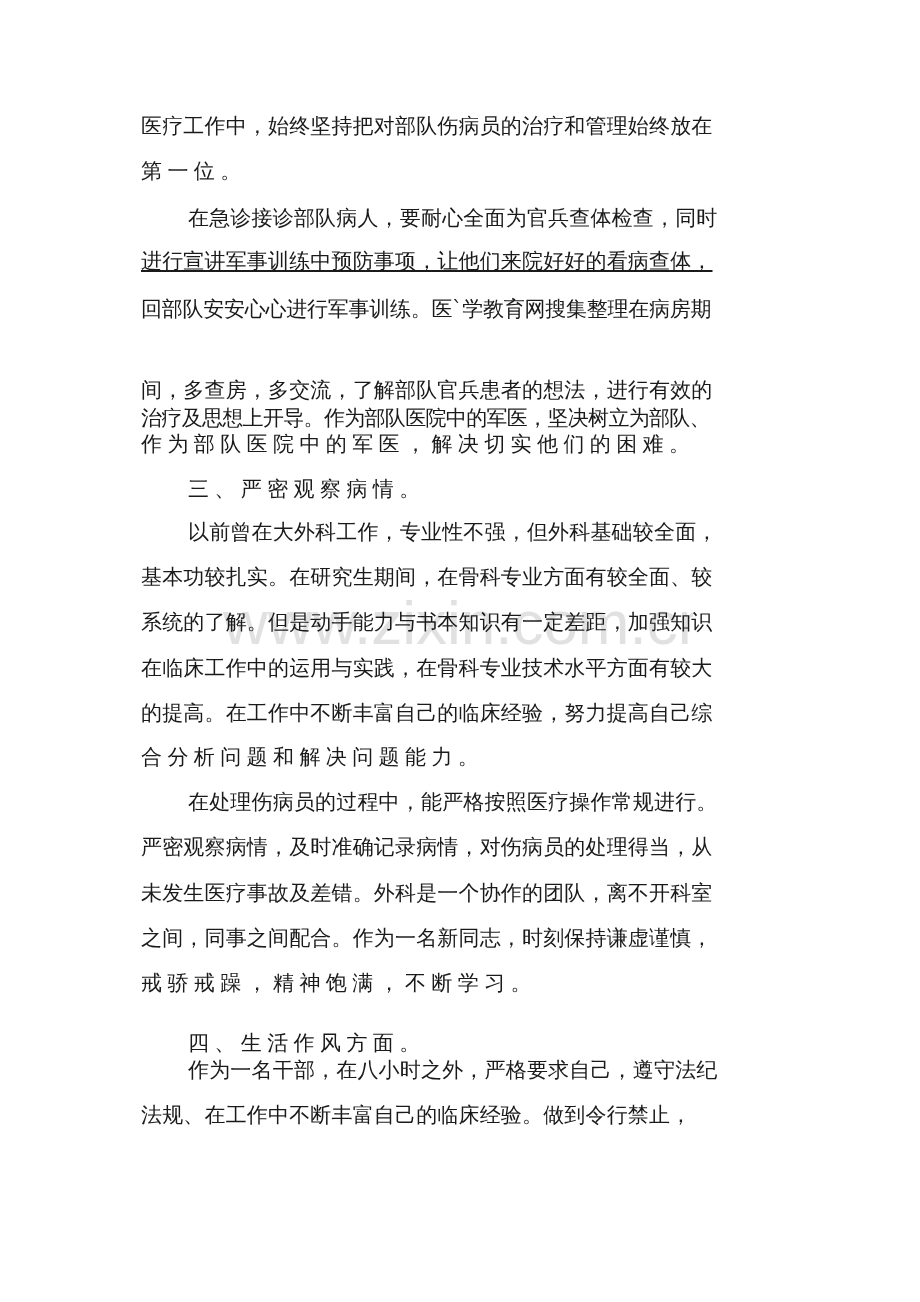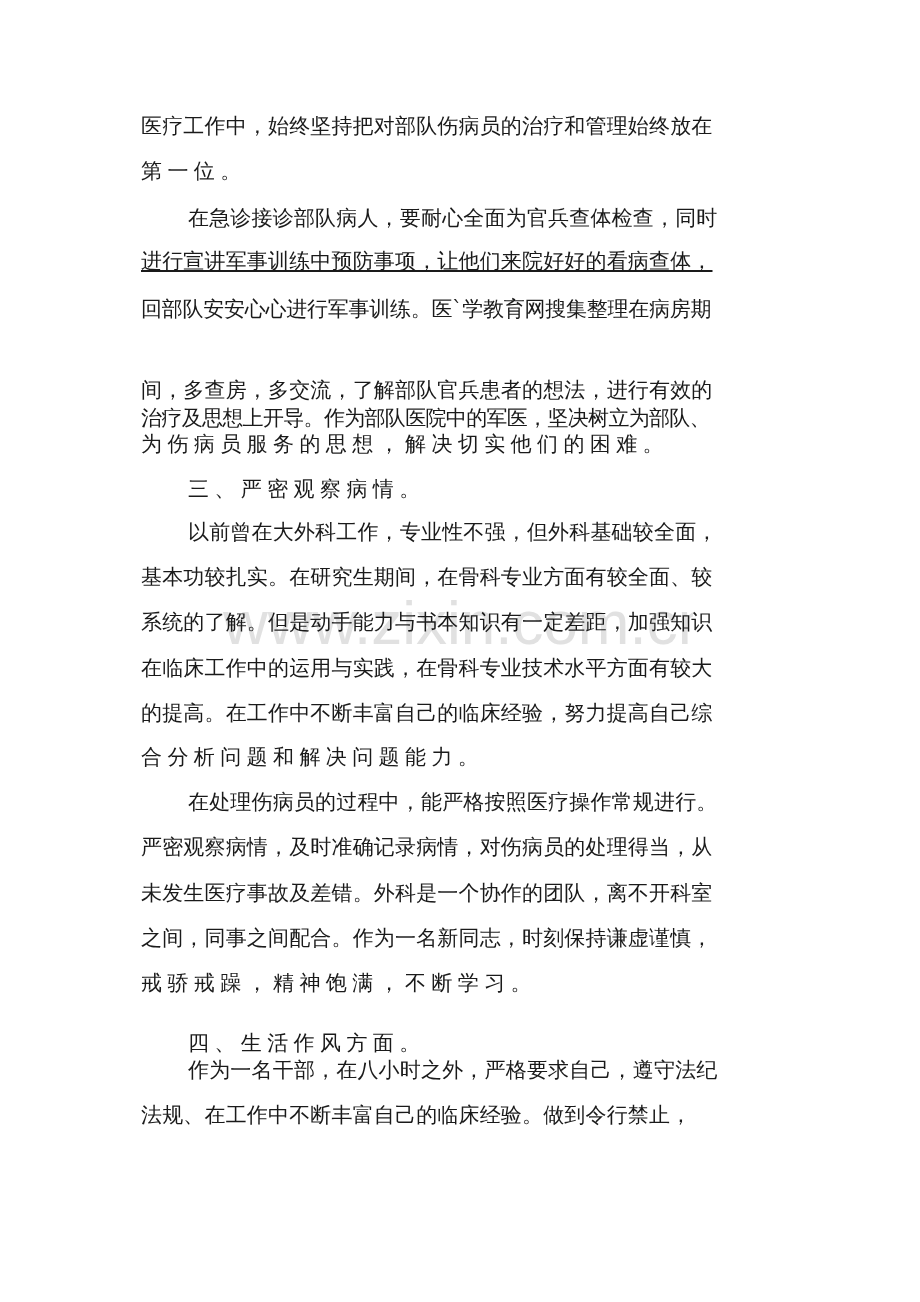--- a/index.html
+++ b/index.html
@@ -55,21 +55,21 @@
 <div class="page">
   <div class="watermark">www.zixin.com.cn</div>
   <div id="lines">
       <div class="line" style="top: 111px; letter-spacing: 0.166667px;">医疗工作中，始终坚持把对部队伤病员的治疗和管理始终放在</div>
       <div class="line" style="top: 156px;">第一位。</div>
       <div class="line indent" style="top: 203px; letter-spacing: 0.18px; text-align: right;">在急诊接诊部队病人，要耐心全面为官兵查体检查，同时</div>
       <div class="line" style="top: 246px; letter-spacing: 0.166667px; text-decoration: underline;">进行宣讲军事训练中预防事项，让他们来院好好的看病查体，</div>
       <div class="line" style="top: 294px; letter-spacing: -0.258929px;">回部队安安心心进行军事训练。医`学教育网搜集整理在病房期</div>
       <div class="line" style="top: 339px; letter-spacing: 0.166667px; margin-top: 36px;">间，多查房，多交流，了解部队官兵患者的想法，进行有效的</div>
       <div class="line" style="top: 403px; letter-spacing: -0.678571px; text-align: center;">治疗及思想上开导。作为部队医院中的军医，坚决树立为部队、</div>
-      <div class="line" style="top: 429px;">为伤病员服务的思想，解决切实他们的困难。</div>
+      <div class="line" style="top: 429px;">作为部队医院中的军医，解决切实他们的困难。</div>
       <div class="line indent" style="top: 474px;">三、严密观察病情。</div>
       <div class="line indent" style="top: 517px; letter-spacing: 0.18px;">以前曾在大外科工作，专业性不强，但外科基础较全面，</div>
       <div class="line" style="top: 562px; letter-spacing: 0.166667px;">基本功较扎实。在研究生期间，在骨科专业方面有较全面、较</div>
       <div class="line" style="top: 607px; letter-spacing: 0.166667px;">系统的了解。但是动手能力与书本知识有一定差距，加强知识</div>
       <div class="line" style="top: 653px; letter-spacing: 0.166667px;">在临床工作中的运用与实践，在骨科专业技术水平方面有较大</div>
       <div class="line" style="top: 698px; letter-spacing: 0.166667px;">的提高。在工作中不断丰富自己的临床经验，努力提高自己综</div>
       <div class="line" style="top: 742px;">合分析问题和解决问题能力。</div>
       <div class="line indent" style="top: 787px; letter-spacing: 0.18px;">在处理伤病员的过程中，能严格按照医疗操作常规进行。</div>
       <div class="line" style="top: 832px; letter-spacing: 0.166667px;">严密观察病情，及时准确记录病情，对伤病员的处理得当，从</div>
       <div class="line" style="top: 878px; letter-spacing: 0.166667px;">未发生医疗事故及差错。外科是一个协作的团队，离不开科室</div>

